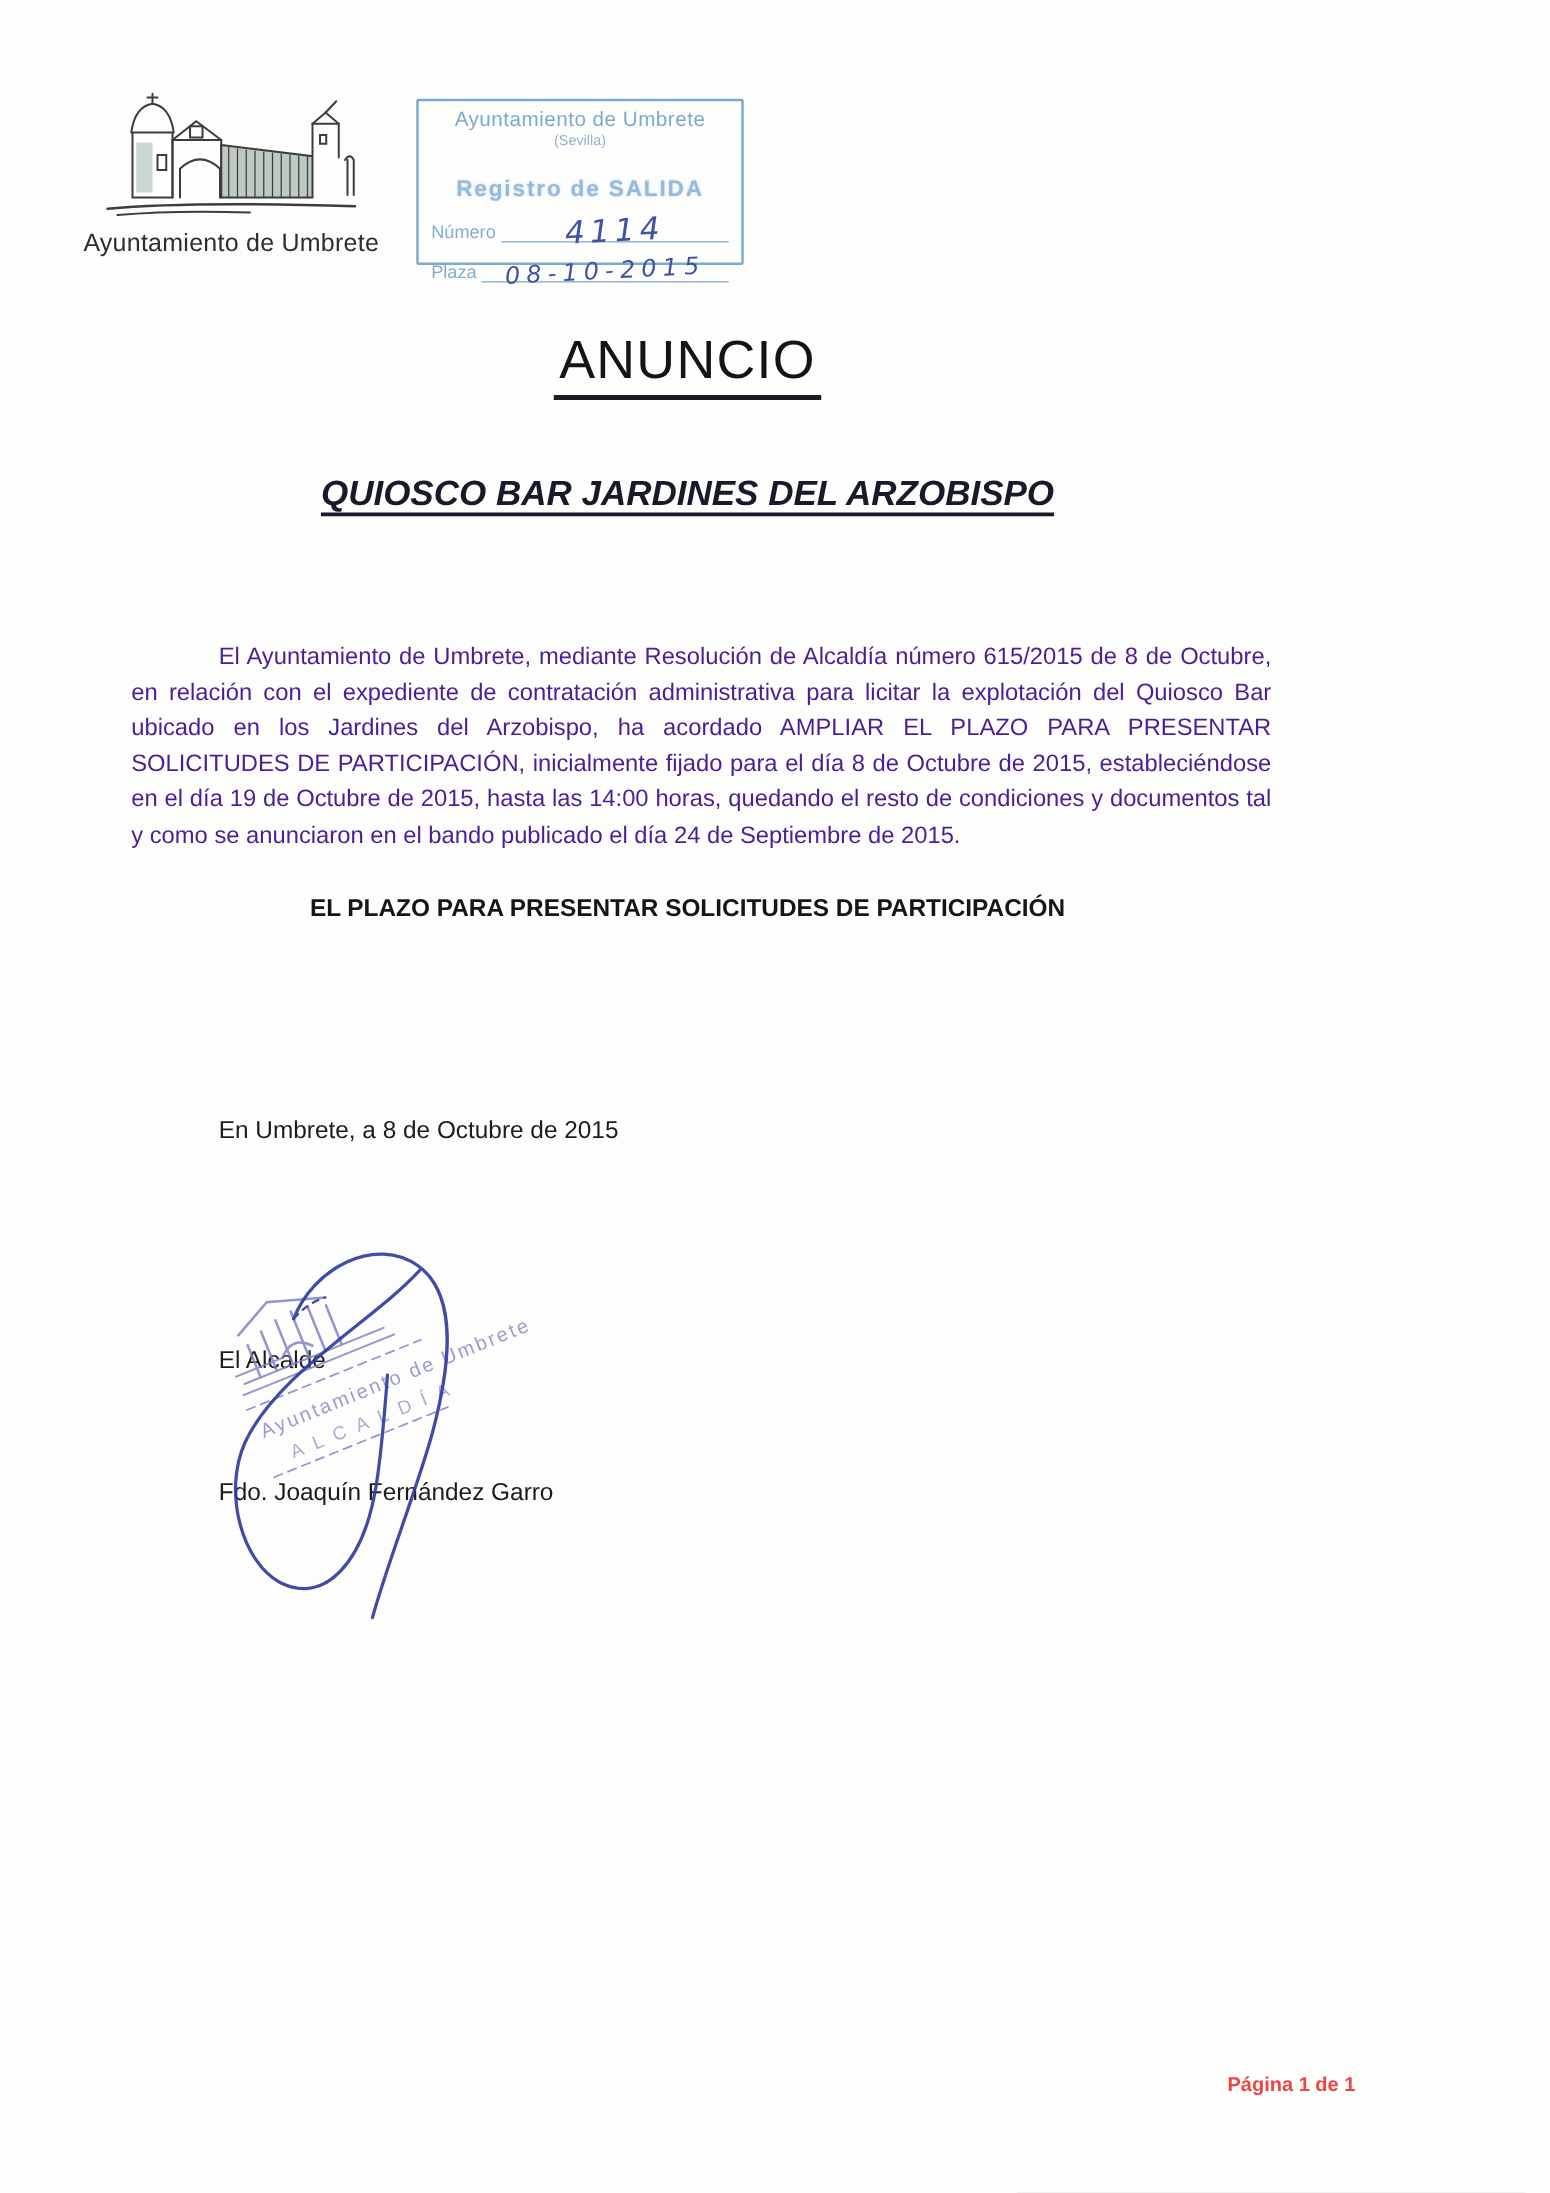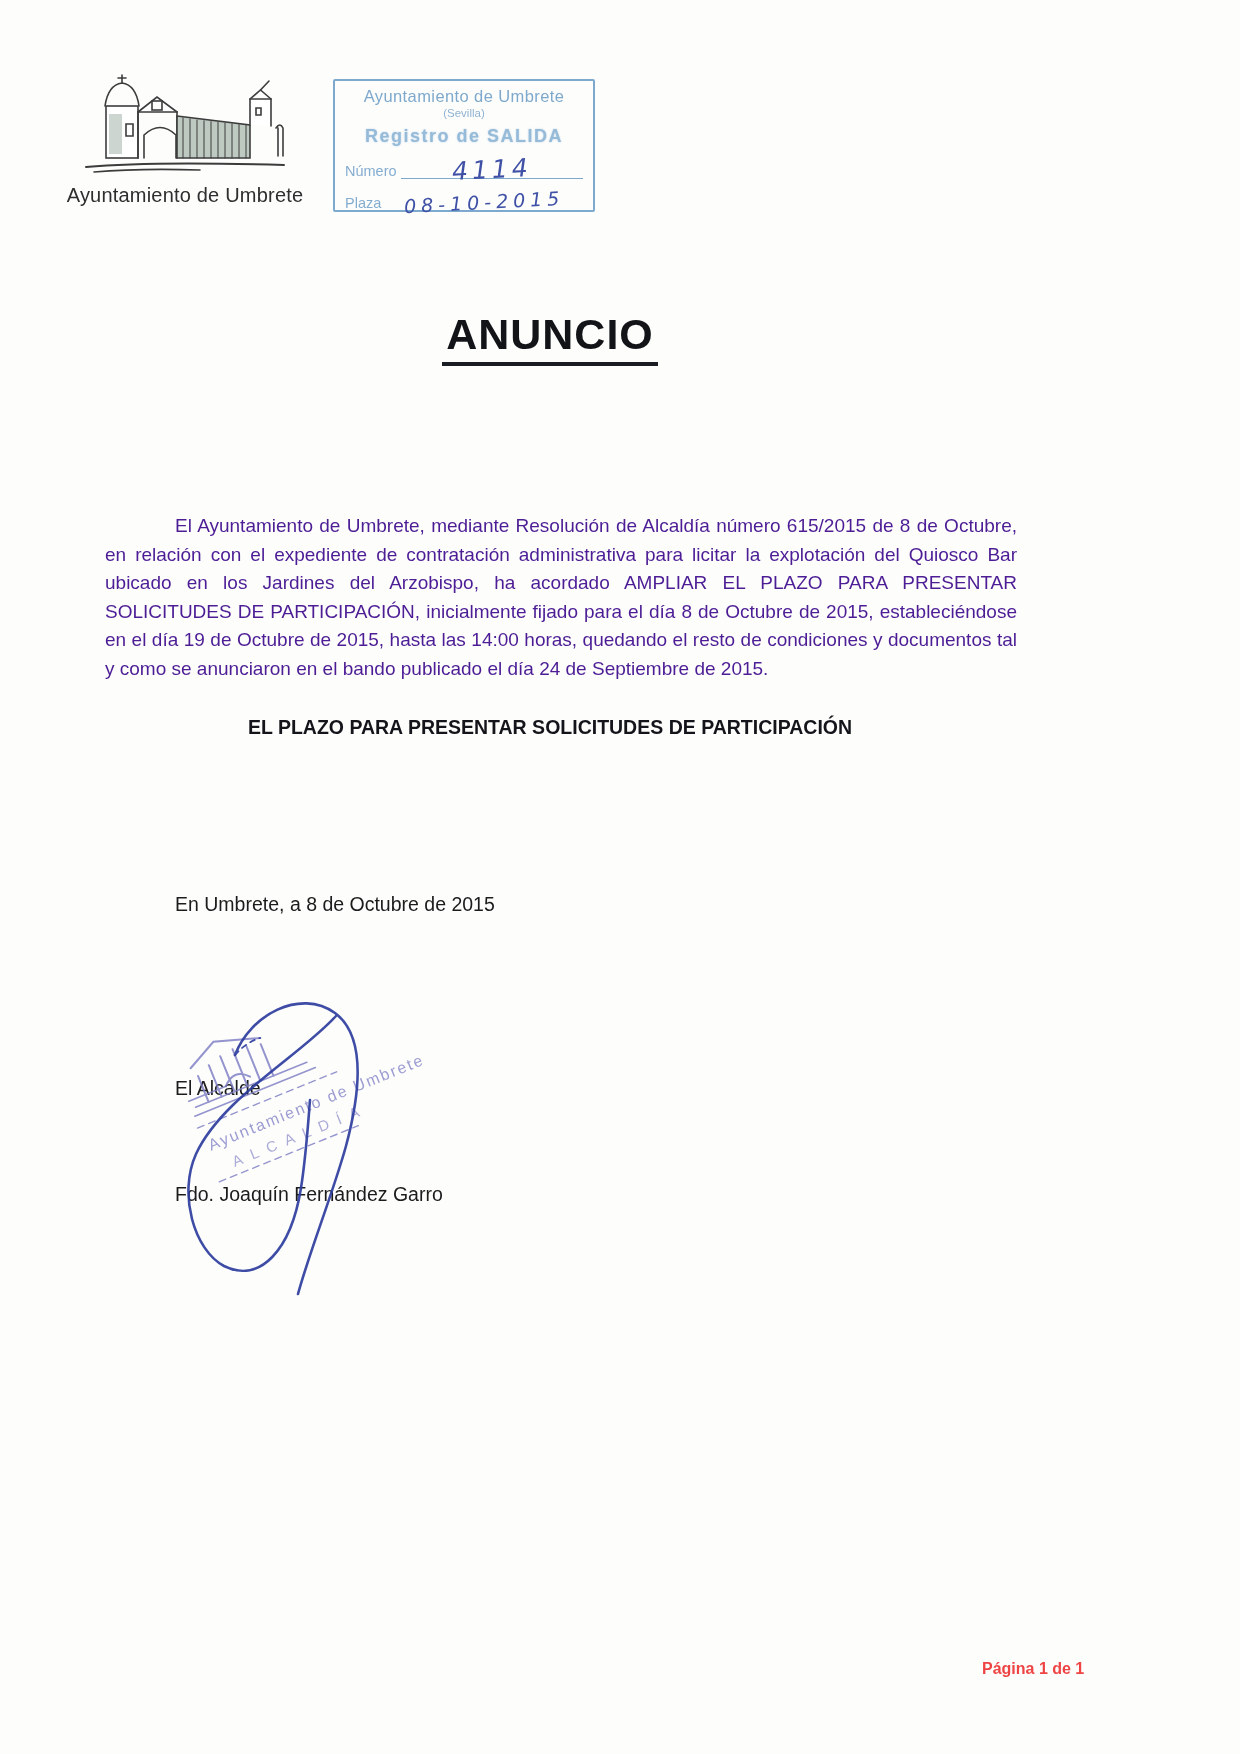--- a/index.html
+++ b/index.html
@@ -13,35 +13,35 @@
   .logo-art{display:block;margin:0 auto;}
   .logo-caption{margin-top:6px;font-size:20px;color:#2e2e2e;letter-spacing:.2px;}
   .registry-stamp{
     position:absolute;left:333px;top:79px;width:262px;height:133px;
     border:2px solid #7ca9cd;border-radius:2px;color:#7ca9cd;
     padding:6px 10px 4px 10px;box-sizing:border-box;background:rgba(255,255,255,.2);
   }
   .stamp-org{font-size:16.5px;text-align:center;letter-spacing:.4px;color:#7fa9cc;}
   .stamp-prov{font-size:11.5px;text-align:center;color:#8fb3d2;margin-top:1px;}
   .stamp-type{font-size:18px;font-weight:bold;text-align:center;letter-spacing:1.5px;
-    color:#96bbd9;text-shadow:0 0 2px rgba(150,187,217,.65);margin-top:7px;}
+    color:#96bbd9;text-shadow:0 0 2px rgba(150,187,217,.65);margin-top:22px;}
   .stamp-row{display:flex;align-items:flex-end;margin-top:9px;font-size:14.5px;color:#85add0;}
   .stamp-row .fill{flex:1;border-bottom:1.6px solid #7ca9cd;margin-left:4px;
     display:flex;justify-content:center;align-items:flex-end;height:22px;}
   .handwriting{
     font-family:"DejaVu Sans",sans-serif;font-style:italic;color:#3f51a6;
     transform:rotate(-3deg);display:inline-block;line-height:1;
   }
   .hw-num{font-size:25px;letter-spacing:4px;margin-bottom:-4px;}
   .hw-date{font-size:19px;letter-spacing:5px;margin-bottom:-2px;}
   .address-block{position:absolute;left:663px;top:128px;font-size:12.8px;line-height:1.55;color:#2a2a2a;}
   
   .title-wrap{position:absolute;left:0;top:264px;width:1100px;text-align:center;}
-  .doc-title{display:inline-block;font-size:43px;font-weight:bold;letter-spacing:1px;color:#121418;
-    border-bottom:4px solid #1a1d24;padding:0 4px 3px 4px;margin-top:46px;}
+  .doc-title{display:inline-block;font-size:43px;font-weight:normal;letter-spacing:1px;color:#121418;
+    border-bottom:4px solid #1a1d24;padding:0 4px 3px 4px;}
   .subtitle-wrap{position:absolute;left:0;top:374px;width:1100px;text-align:center;
     font-size:28px;font-weight:bold;font-style:italic;color:#171a2b;line-height:1.5;}
   .subtitle-wrap .u{text-decoration:underline;text-decoration-thickness:3px;text-underline-offset:6px;}
   
   .body-par{
     position:absolute;left:105px;top:512px;width:912px;
     font-size:19px;line-height:28.5px;text-align:justify;text-indent:70px;color:#4c1d95;
   }
   .highlight{position:absolute;left:0;top:712px;width:1100px;text-align:center;
     font-size:19.5px;font-weight:bold;color:#14151a;line-height:1.6;}
@@ -105,20 +105,21 @@
       </span>
     </div>
   </div>
 
 
   <div class="title-wrap">
     <span class="doc-title">ANUNCIO</span>
   </div>
 
   <div class="subtitle-wrap">
+    <div><span class="u">QUIOSCO BAR JARDINES DEL ARZOBISPO</span></div>
   </div>
 
   <div class="body-par">El Ayuntamiento de Umbrete, mediante Resolución de Alcaldía número 615/2015 de 8 de Octubre, en relación con el expediente de contratación administrativa para licitar la explotación del Quiosco Bar ubicado en los Jardines del Arzobispo, ha acordado AMPLIAR EL PLAZO PARA PRESENTAR SOLICITUDES DE PARTICIPACIÓN, inicialmente fijado para el día 8 de Octubre de 2015, estableciéndose en el día 19 de Octubre de 2015, hasta las 14:00 horas, quedando el resto de condiciones y documentos tal y como se anunciaron en el bando publicado el día 24 de Septiembre de 2015.</div>
 
   <div class="highlight">
     <div>EL PLAZO PARA PRESENTAR SOLICITUDES DE PARTICIPACIÓN</div>
   </div>
 
   <div class="place-date">En Umbrete, a 8 de Octubre de 2015</div>
   <div class="signer-title">El Alcalde</div>

